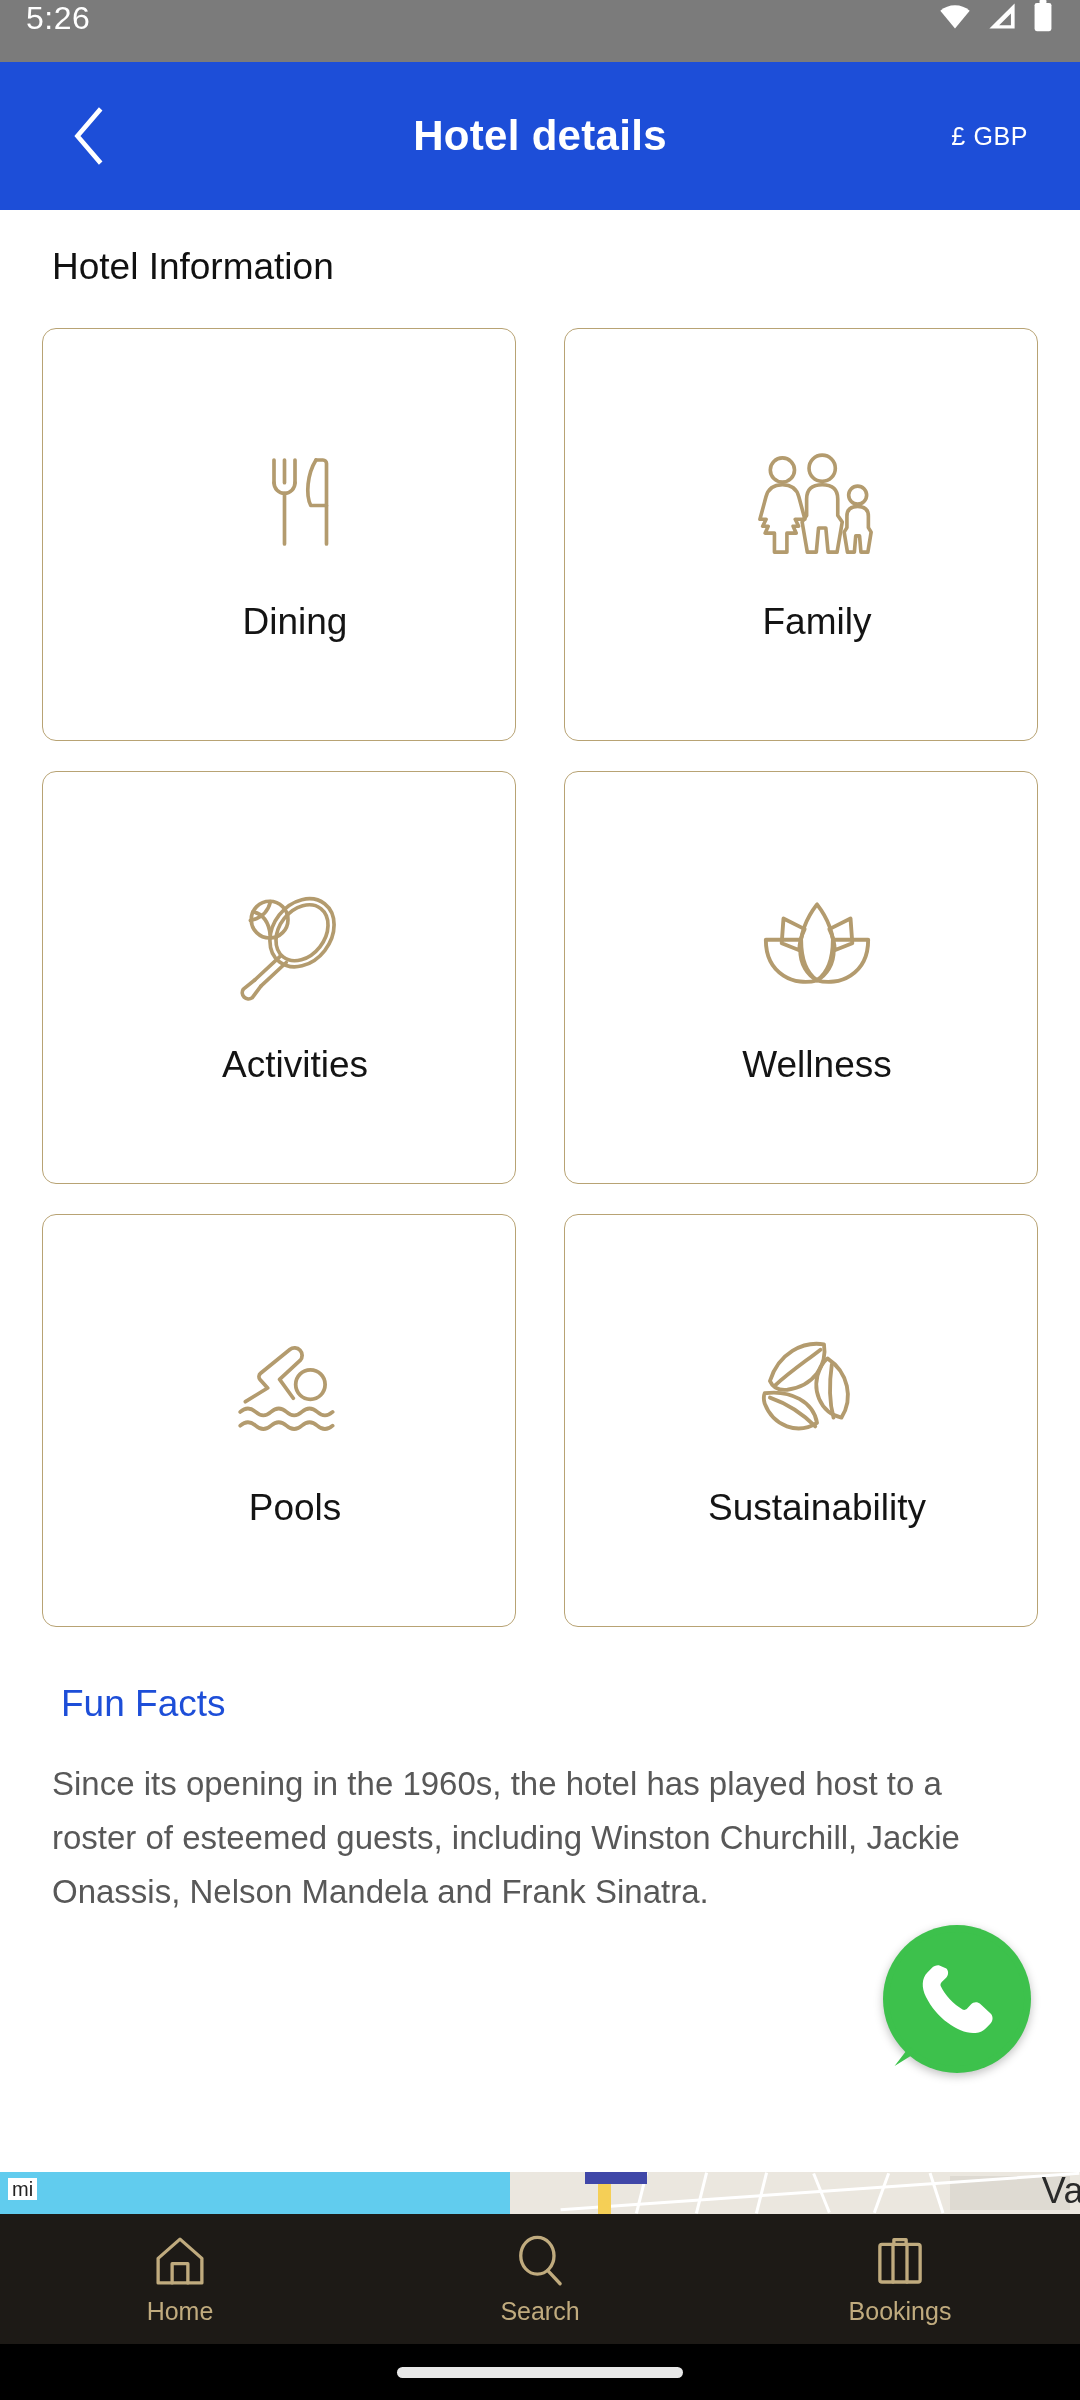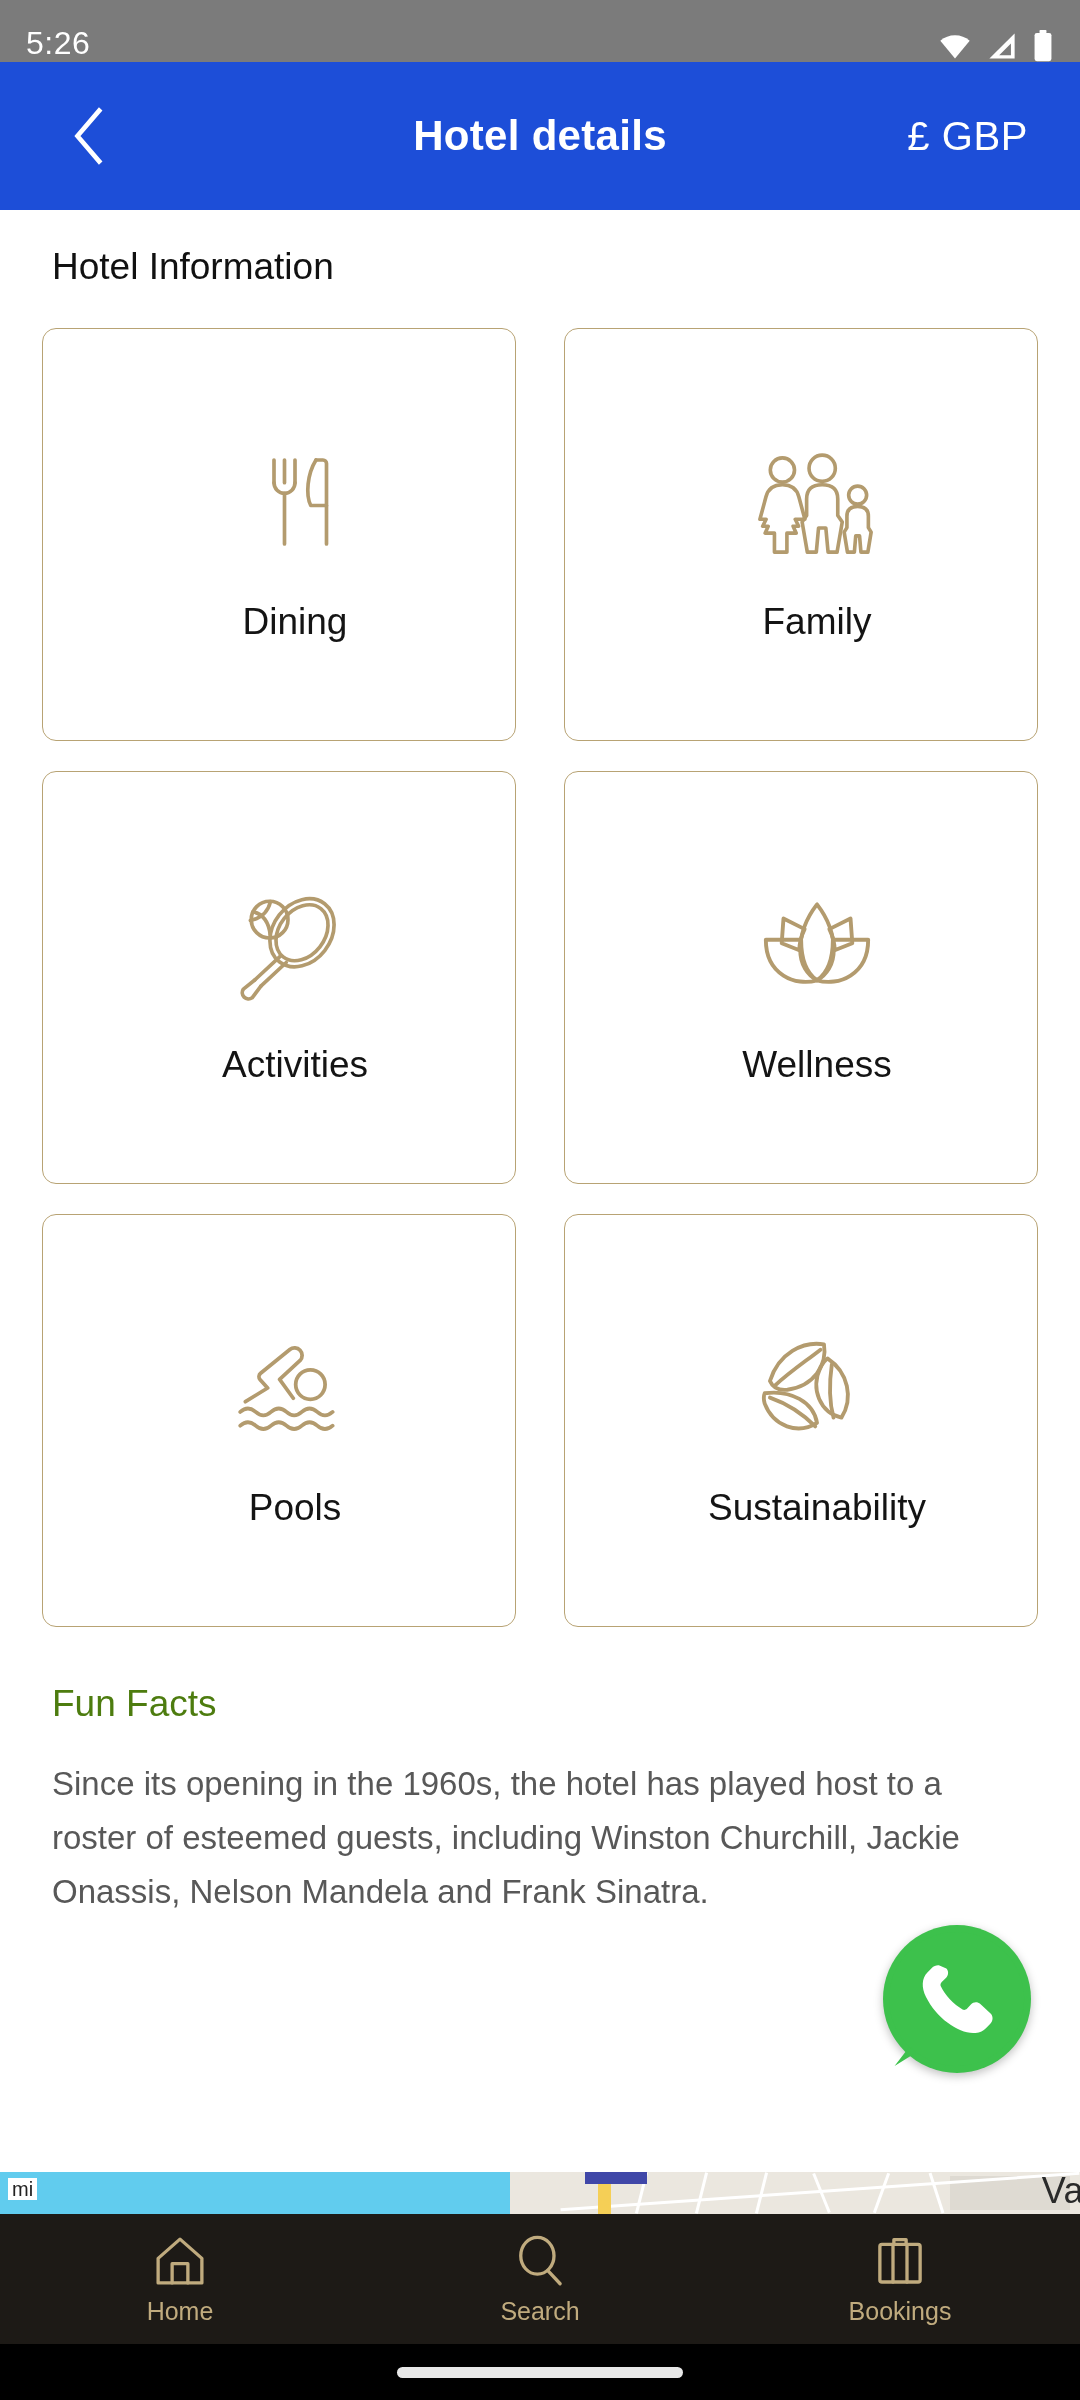--- a/index.html
+++ b/index.html
@@ -6,42 +6,42 @@
   html, body {
     width:1080px; height:2400px;
     font-family:"Liberation Sans", sans-serif;
     background:#ffffff; overflow:hidden;
   }
   .phone { position:relative; width:1080px; height:2400px; background:#fff; }
 
   
   .statusbar {
     position:absolute; top:0; left:0; width:1080px; height:62px;
-    background:#7b7b7b; display:flex; align-items:flex-end;
+    background:#7b7b7b; display:flex; align-items:flex-start;
     justify-content:space-between; padding:0 26px;
   }
   .status-time { color:#fff; font-size:32px; letter-spacing:.5px; }
   .status-icons { display:flex; align-items:center; gap:14px; }
 
   
   .appbar {
     position:absolute; top:62px; left:0; width:1080px; height:148px;
     background:#1d4ed8; display:flex; align-items:center;
   }
   .back-btn {
     position:absolute; left:62px; top:50%; transform:translateY(-50%);
     width:58px; height:58px; display:flex; align-items:center; justify-content:center;
   }
   .appbar-title {
     width:100%; text-align:center; color:#fff;
     font-size:42px; font-weight:bold; letter-spacing:.3px;
   }
   .currency {
     position:absolute; right:52px; top:50%; transform:translateY(-50%);
-    color:#fff; font-size:40px; letter-spacing:.6px;
+    color:#fff; font-size:25px; letter-spacing:.6px;
   }
 
   
   .content {
     position:absolute; top:210px; left:0; width:1080px;
     height:1970px; background:#fff; overflow:hidden;
   }
   .section-title {
     font-size:37px; color:#111; margin:36px 0 0 52px; font-weight:400;
   }
@@ -54,21 +54,21 @@
   .card {
     height:413px; border:1.6px solid #b8a374; border-radius:14px;
     background:#fff; display:flex; flex-direction:column;
     align-items:center; justify-content:center; gap:0;padding-left:32px;
   }
   .card-icon { height:150px; display:flex; align-items:center; justify-content:center; }
   .card-label { font-size:37px; color:#141414; margin-top:24px; }
 
   
   .funfacts { margin:56px 52px 0 52px; }
-  .funfacts h2 { font-size:37px; color:#4d7c0f; font-weight:400; }
+  .funfacts h2 { font-size:37px; color:#1d4ed8; font-weight:400;margin-left:9px; }
   .funfacts p {
     margin-top:32px; font-size:33px; line-height:54px;
     color:#585858; max-width:930px;
   }
 
   
   .fab {
     position:absolute; right:49px; top:1925px;
     width:148px; height:148px; border-radius:50%;
     background:#3dc14c; display:flex; align-items:center; justify-content:center;

